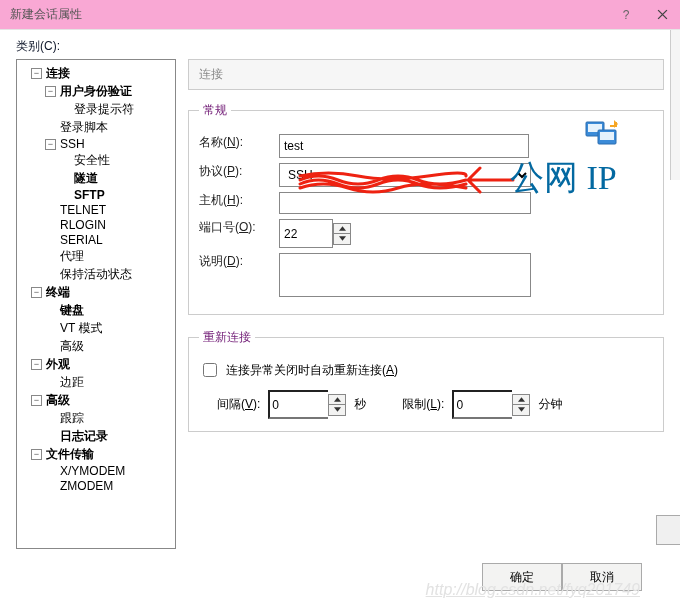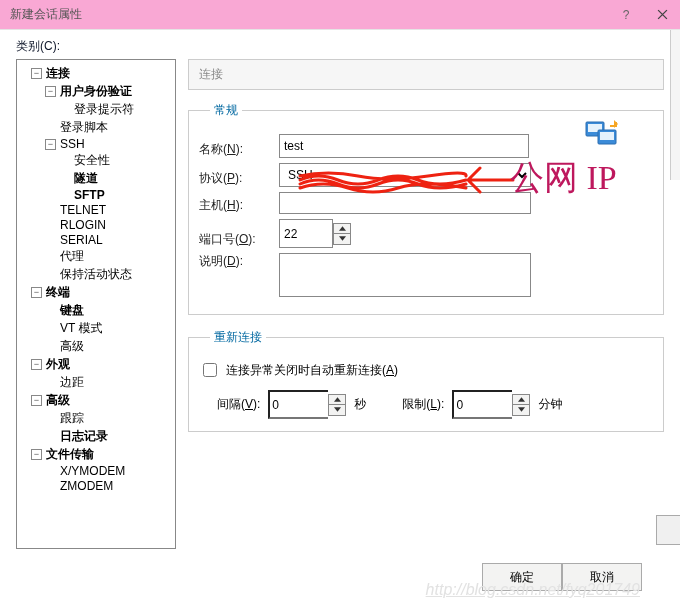--- a/index.html
+++ b/index.html
@@ -14,22 +14,22 @@
 .tree ul { list-style:none; margin:0; padding:0 0 0 14px;}
 .tree li { margin:1px 0; white-space:nowrap;}
 .tree .row { display:flex; align-items:center; gap:2px;}
 .tree .tw { width:11px; height:11px; border:1px solid #888; display:inline-flex; align-items:center; justify-content:center; font-size:9px; line-height:1; color:#555; background:#fff; cursor:pointer;}
 .tree .sp { width:11px; display:inline-block;}
 .tree .lbl { padding:0 2px; cursor:pointer;}
 .tree .bold { font-weight:bold;}
 .right { flex:1; }
 .panel-title { color:#888; border:1px solid #ccc; background:#f6f6f6; padding:6px 10px; margin-bottom:12px;}
 fieldset { border:1px solid #ccc; margin:0 0 14px 0; padding:10px 10px 12px 10px;}
-legend { color:#0369a1; padding:0 4px;margin-left:11px;}
-.formrow { display:flex; align-items:flex-end; margin:5px 0;}
+legend { color:#701a75; padding:0 4px;}
+.formrow { display:flex; align-items:flex-start; margin:5px 0;}
 .formrow .flabel { width:80px; color:#222;}
 .formrow input[type=text], .formrow select, .formrow textarea {
   border:1px solid #888; background:#fff; padding:2px 4px; font-size:12px;
 }
 .name-input { width:250px; height:24px;}
 .proto-select { width:252px; height:24px;}
 .host-input { width:252px; height:22px;}
 .spin-wrap { display:flex; align-items:center; }
 .spin-wrap input { width:54px; height:29px; border-right:none;}
 .spin-btns { display:flex; flex-direction:column; border:1px solid #888;}
@@ -40,21 +40,21 @@
 .icon-right { position:absolute; right:60px; top:116px; width:36px; height:36px;}
 .chk-row { display:flex; align-items:center; gap:6px; margin:4px 0;}
 .chk-row input { width:14px; height:14px;}
 .interval-row { display:flex; align-items:center; gap:8px; margin-top:10px; padding-left:18px;}
 .interval-row .spin-wrap input { width:60px;}
 .btn-row { position:absolute; right:38px; bottom:16px; display:flex; }
 .btn { width:80px; height:28px; border:1px solid #aaa; background:#f3f3f2; cursor:pointer; display:flex; align-items:center; justify-content:center;}
 .edge-btn { position:absolute; right:-4px; bottom:62px; width:28px; height:30px; border:1px solid #aaa; background:#f0f0f0;}
 .redact { position:absolute; pointer-events:none;}
 .redact svg { width:100%; height:100%;}
-.handwrite { position:absolute; color:#be185d; font-family:"KaiTi","STKaiti",cursive; font-size:34px; pointer-events:none;}
+.handwrite { position:absolute; color:#0369a1; font-family:"KaiTi","STKaiti",cursive; font-size:34px; pointer-events:none;}
 .watermark { position:absolute; bottom:8px; right:40px; color:#e2e2e2; font-size:16px; font-family:Arial; font-style:italic; pointer-events:none;text-decoration:underline;}
 .u { text-decoration:underline;}
 .menu-edge { position:absolute; right:0; top:30px; width:10px; height:150px; background:#f5f5f5; border-left:1px solid #ccc;}
 </style>
 </head>
 <body>
 
 <div class="titlebar">
   <span class="title">新建会话属性</span>
   <div class="wbtn">

